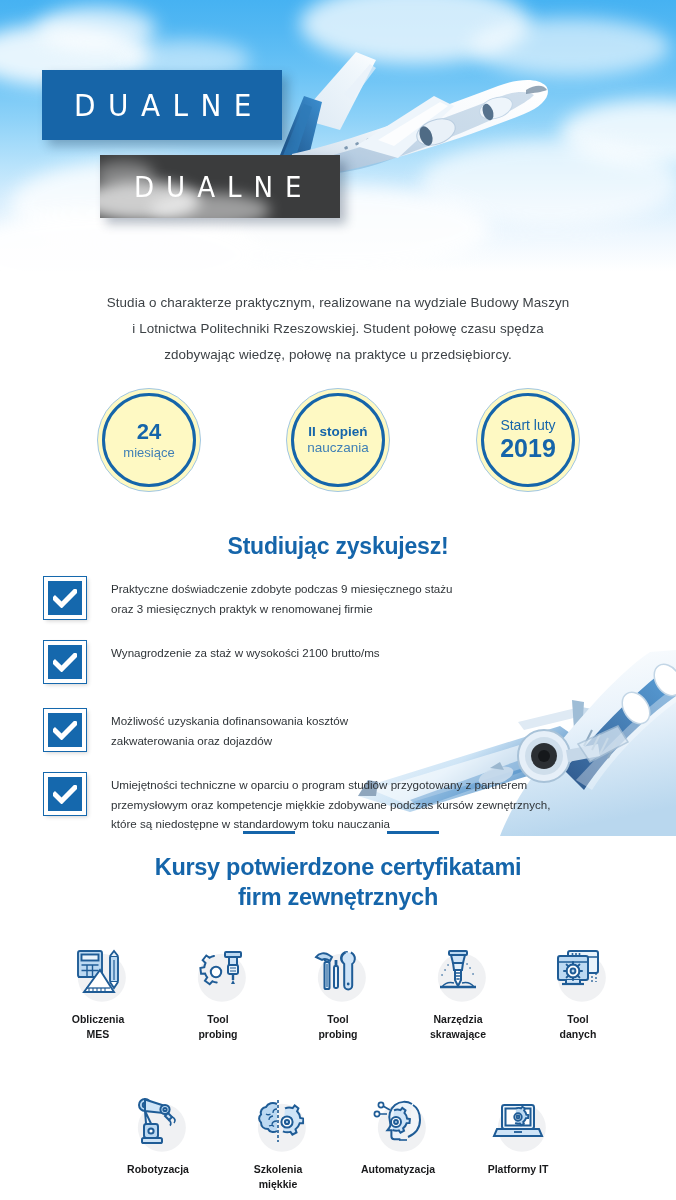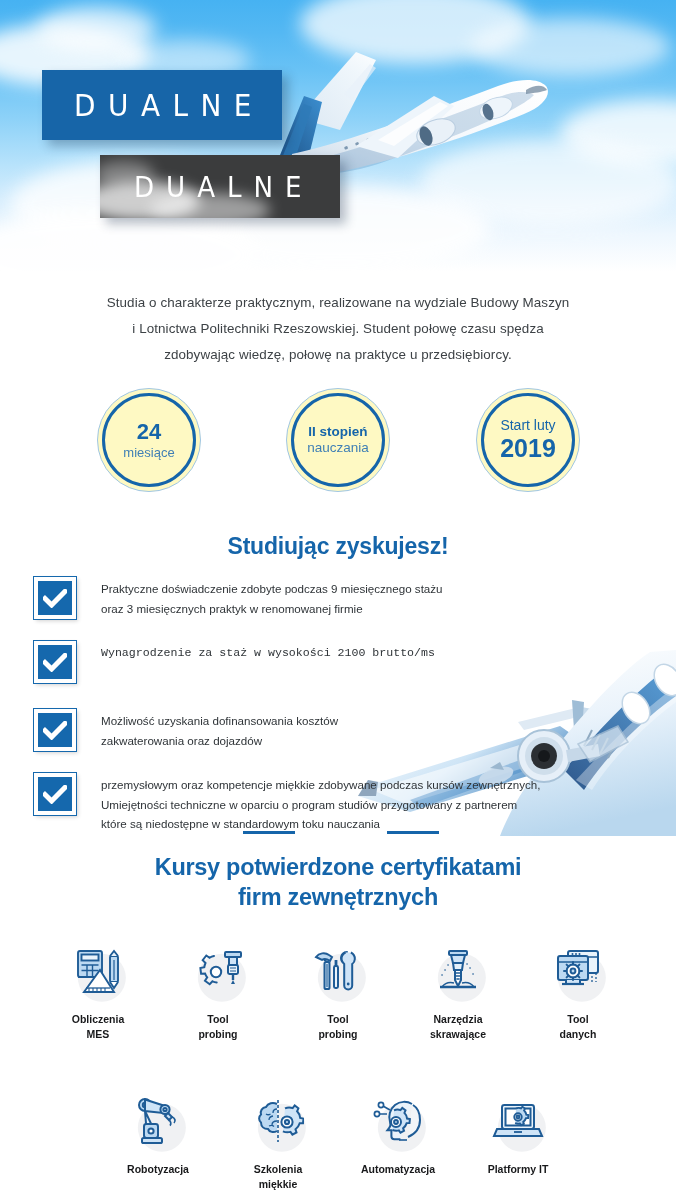--- a/index.html
+++ b/index.html
@@ -90,35 +90,35 @@
   .medn{ color:#3f7fb5; font-size:13.5px; }
   .stl{ color:#1565aa; font-size:14px; }
   .styr{ color:#1565aa; font-size:25px; font-weight:bold; }
 
   
   .h-ben{
     position:absolute; left:0; top:533px; width:676px; text-align:center;
     color:#1565aa; font-size:23px; font-weight:bold; letter-spacing:-.2px;
   }
   .jet2{ position:absolute; left:350px; top:604px; width:326px; height:232px; }
-  .benefits{ position:absolute; left:34px; top:575px; width:600px; }
+  .benefits{ position:absolute; left:44px; top:575px; width:600px; }
   .ben{ display:flex; align-items:flex-start; margin-bottom:14px; }
   .cbx{
     flex:0 0 auto; width:42px; height:42px; background:#1568ad;
     border:4px solid #fff; outline:1.6px solid #1568ad;
     display:flex; align-items:center; justify-content:center;
     box-shadow:2px 2px 4px rgba(0,0,0,.18);
     margin-top:2px;
   }
   .ben-txt{
     margin-left:25px; color:#2f3438; font-size:11.6px; line-height:19.5px;
     padding-top:4px;
   }
   .b1{ margin-bottom:20px; }
-  .b2{ margin-bottom:24px;font-family:Liberation Mono, monospace; }
+  .b2{ margin-bottom:24px; }
   .b3{ margin-bottom:20px; }
 
   
   .h-cou{
     position:absolute; left:0; top:852px; width:676px; text-align:center;
     color:#1565aa; font-size:23.5px; font-weight:bold; line-height:30px;
     letter-spacing:-.3px;
   }
   .grid{ position:absolute; left:0; width:676px; display:flex; }
   .row1{ top:938px; justify-content:center; }
@@ -341,22 +341,22 @@
       </div>
     </div>
 
     <div class="ben">
       <div class="cbx">
         <svg width="24" height="19" viewBox="0 0 24 19">
           <path d="M2 9.5 L8.6 16 L22 2.4" stroke="#ffffff" stroke-width="5" fill="none" stroke-linecap="square"></path>
         </svg>
       </div>
       <div class="ben-txt">
+        <div>Umiejętności techniczne w oparciu o program studiów przygotowany z partnerem</div>
         <div>przemysłowym oraz kompetencje miękkie zdobywane podczas kursów zewnętrznych,</div>
-        <div>Umiejętności techniczne w oparciu o program studiów przygotowany z partnerem</div>
         <div>które są niedostępne w standardowym toku nauczania</div>
       </div>
     </div>
 
   </div>
 
   <div class="h-cou">
     <div>Kursy potwierdzone certyfikatami</div>
     <div>firm zewnętrznych</div>
   </div>

